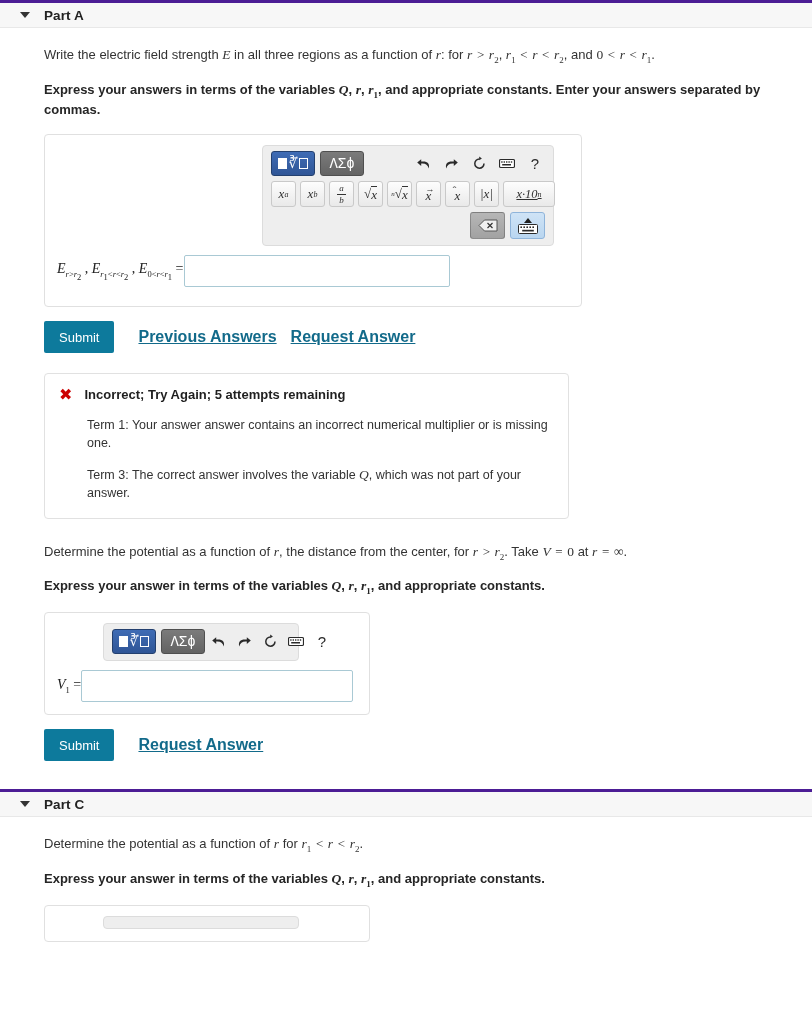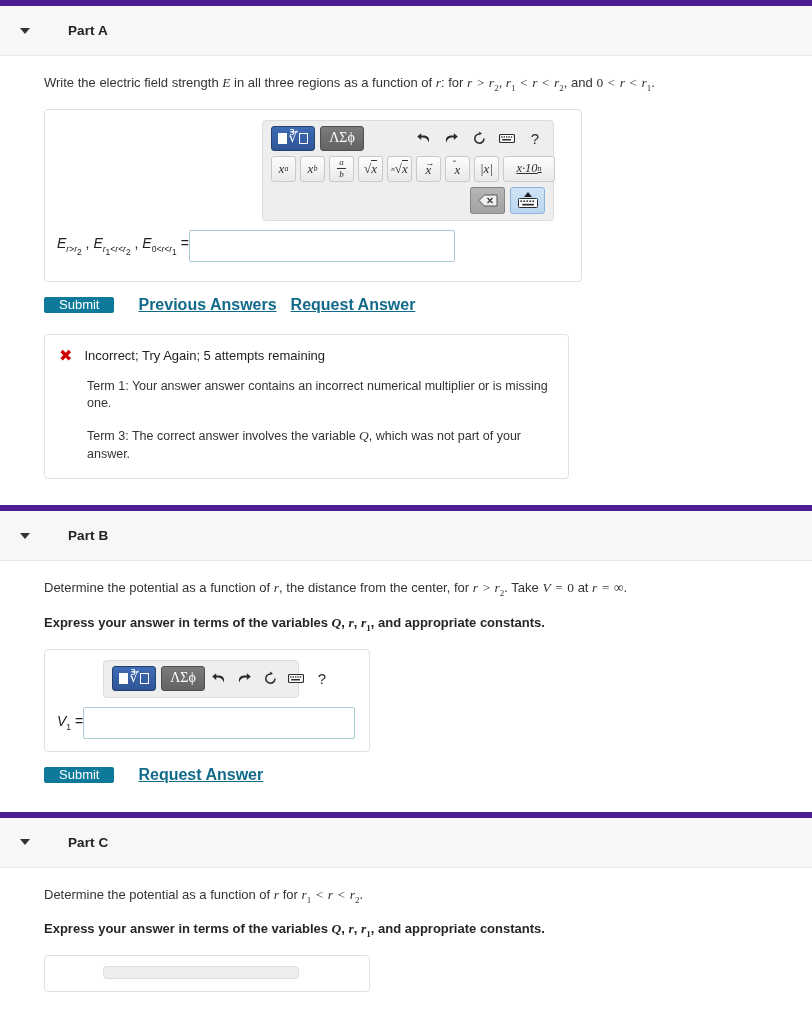--- a/index.html
+++ b/index.html
@@ -16,28 +16,27 @@
     overflow: hidden;
     color: #2b2b2b;
     font-size: 13px;
   }
 
   .page { width: 812px; }
 
   
   .part-header {
     background: #f7f7f7;
-    border-top: 6px solid #4c1d95;
+    border-top: 3px solid #4c1d95;
     border-bottom: 1px solid #e8e8e8;
-    height: 56px;
+    height: 28px;
     display: flex;
     align-items: center;
     padding-left: 20px;
     cursor: pointer;
-    gap: 24px;
   }
   .caret {
     width: 0; height: 0;
     border-left: 5px solid transparent;
     border-right: 5px solid transparent;
     border-top: 6px solid #333;
     margin-right: 14px;
     flex: 0 0 auto;
   }
   .part-title {
@@ -97,21 +96,21 @@
     border: 1px solid rgba(0,0,0,.28);
   }
   .mode-btn.active {
     background: linear-gradient(#3f6cb5, #2f5596);
     border-color: #23406f;
   }
   .mode-btn.greek {
     background: linear-gradient(#7b7b7b, #636363);
     border-color: #4f4f4f;
     color: #fff;
-    font-family: Liberation Serif, serif;
+    font-family: Liberation Mono, monospace;
     font-size: 14px;
     padding: 0 7px;
   }
   
   .rad-icon { display: flex; align-items: center; gap: 2px; }
   .rad-sq  { width: 9px; height: 11px; background: #fff; }
   .rad-root{ color: #fff; font-family: "Liberation Serif", serif; font-size: 14px; line-height: 1; }
   .rad-box { width: 9px; height: 11px; border: 1.4px solid #fff; }
 
   .tool-icons {
@@ -159,21 +158,21 @@
     cursor: pointer;
     border: 1px solid rgba(0,0,0,.22);
   }
   .util-btn.bksp { background: linear-gradient(#b6b6b6,#a2a2a2); }
   .util-btn.kbd  { background: linear-gradient(#cfe3f6,#b9d6f0); border-color:#8fb4da;
                    flex-direction: column; gap:1px; }
 
   
   .ans-row { display: flex; align-items: center; margin-top: 9px; }
   .ans-label {
-    font-family: Liberation Sans, sans-serif;
+    font-family: Liberation Serif, serif;
     font-size: 14px;
     white-space: nowrap;
     color: #222;
   }
   .ans-label i { font-style: italic; }
   .ans-label sub { font-size: 8.5px; font-style: normal; }
   .ans-input {
     border: 1px solid #a9c9d4;
     background: #fff;
     height: 32px;
@@ -190,21 +189,21 @@
   
   .actions { display: flex; align-items: center; margin-top: 14px; }
   .btn-submit {
     background: #0d7a9c;
     color: #fff;
     border: none;
     border-radius: 2px;
     font-family: "Liberation Sans", sans-serif;
     font-size: 13px;
     font-weight: normal;
-    height: 16px;
+    height: 32px;
     padding: 0 15px;
     cursor: pointer;
   }
   .link {
     color: #126a8a;
     font-size: 16px;
     font-weight: bold;
     text-decoration: underline;
     margin-left: 24px;
     cursor: pointer;
@@ -223,21 +222,21 @@
   }
   .fb-head { display: flex; align-items: flex-start; }
   .fb-x {
     color: #cc0000;
     font-weight: bold;
     font-size: 16px;
     line-height: 1;
     padding-right: 12px;
     font-family: "DejaVu Sans", sans-serif;
   }
-  .fb-title { font-weight: normal; font-size: 13px; color: #1f1f1f; }
+  .fb-title { font-weight: bold; font-size: 13px; color: #1f1f1f; }
   .fb-term {
     font-size: 12.5px;
     color: #333;
     margin-top: 14px;
     padding-left: 28px;
     line-height: 1.4;
   }
 </style>
 </head>
 <body>
@@ -250,20 +249,24 @@
   </div>
   <div class="part-body">
 
     <div class="prompt">
       Write the electric field strength <span class="m">E</span> in all three regions as a function of <span class="m">r</span>: for
       <span class="m">r</span> <span class="op">&gt;</span> <span class="m">r<sub>2</sub></span>,
       <span class="m">r<sub>1</sub></span> <span class="op">&lt;</span> <span class="m">r</span> <span class="op">&lt;</span> <span class="m">r<sub>2</sub></span>, and
       <span class="mu">0</span> <span class="op">&lt;</span> <span class="m">r</span> <span class="op">&lt;</span> <span class="m">r<sub>1</sub></span>.
     </div>
 
+    <div class="prompt bold">
+      Express your answers in terms of the variables <span class="m">Q</span>, <span class="m">r</span>,
+      <span class="m">r<sub>1</sub></span>, and appropriate constants. Enter your answers separated by commas.
+    </div>
 
     <div class="answer-card wide">
 
       <div class="palette full">
         <div class="pal-row r1">
           <span class="mode-btn active">
             <span class="rad-icon">
               <span class="rad-sq"></span>
               <span class="rad-root">∛̅</span>
               <span class="rad-box"></span>
@@ -368,24 +371,20 @@
         <span class="fb-x">✖</span>
         <span class="fb-title">Incorrect; Try Again; 5 attempts remaining</span>
       </div>
       <div class="fb-term">Term 1: Your answer answer contains an incorrect numerical multiplier or is missing one.</div>
       <div class="fb-term">
         Term 3: The correct answer involves the variable <span class="m">Q</span>, which was not part of your answer.
       </div>
     </div>
   </div>
 
-  <div class="part-header" style="margin-top:20px;">
-    <span class="caret"></span>
-    <span class="part-title">Part B</span>
-  </div>
   <div class="part-body">
 
     <div class="prompt">
       Determine the potential as a function of <span class="m">r</span>, the distance from the center, for
       <span class="m">r</span> <span class="op">&gt;</span> <span class="m">r<sub>2</sub></span>. Take
       <span class="m">V</span> <span class="op">=</span> <span class="mu">0</span> at
       <span class="m">r</span> <span class="op">=</span> <span class="mu">∞</span>.
     </div>
     <div class="prompt bold">
       Express your answer in terms of the variables <span class="m">Q</span>, <span class="m">r</span>,

